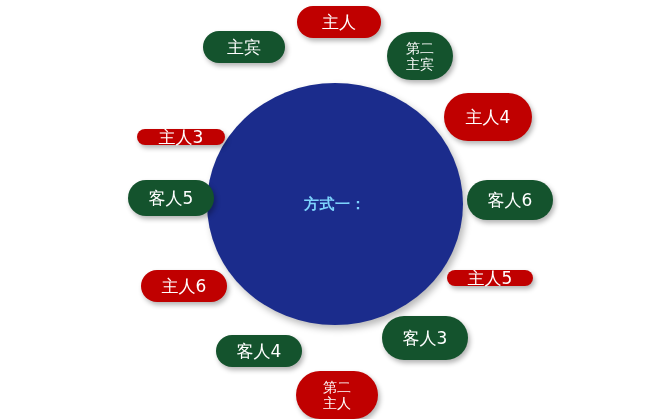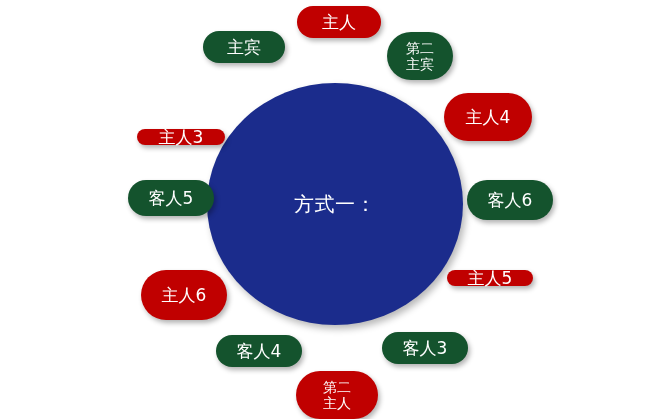--- a/index.html
+++ b/index.html
@@ -28,25 +28,26 @@
     background: #1B2C8C;
     box-shadow: 3px 4px 7px rgba(0,0,0,0.28);
     display: flex;
     flex-direction: column;
     align-items: center;
     justify-content: center;
     text-align: center;
     z-index: 1;
   }
   .center-line {
-    color: #ffffff;
-    font-size: 20px;
+    color: #7dd3fc;
+    font-size: 15px;
     line-height: 24px;
     letter-spacing: 0.5px;
     white-space: nowrap;
+    font-weight: bold;
   }
   
   .pill {
     position: absolute;
     display: flex;
     align-items: center;
     justify-content: center;
     text-align: center;
     border-radius: 999px;
     color: #ffffff;
@@ -96,30 +97,30 @@
       </div>
       <div class="pill red" style="left: 444px; top: 93px; width: 88px; height: 48px;">
         <span class="txt">主人4</span>
       </div>
       <div class="pill blue" style="left: 128px; top: 180px; width: 86px; height: 36px;">
         <span class="txt">客人5</span>
       </div>
       <div class="pill blue" style="left: 467px; top: 180px; width: 86px; height: 40px;">
         <span class="txt">客人6</span>
       </div>
-      <div class="pill red" style="left: 141px; top: 270px; width: 86px; height: 50px;">
+      <div class="pill red" style="left: 141px; top: 270px; width: 86px; height: 32px;">
         <span class="txt">主人6</span>
       </div>
       <div class="pill red" style="left: 447px; top: 270px; width: 86px; height: 16px;">
         <span class="txt">主人5</span>
       </div>
       <div class="pill blue" style="left: 216px; top: 335px; width: 86px; height: 32px;">
         <span class="txt">客人4</span>
       </div>
-      <div class="pill blue" style="left: 382px; top: 332px; width: 86px; height: 32px;">
+      <div class="pill blue" style="left: 382px; top: 316px; width: 86px; height: 44px;">
         <span class="txt">客人3</span>
       </div>
       <div class="pill red two-line" style="left: 296px; top: 371px; width: 82px; height: 48px;">
         <span class="txt">第二</span>
         <span class="txt">主人</span>
       </div>
     </div>
 
 </div>
 

